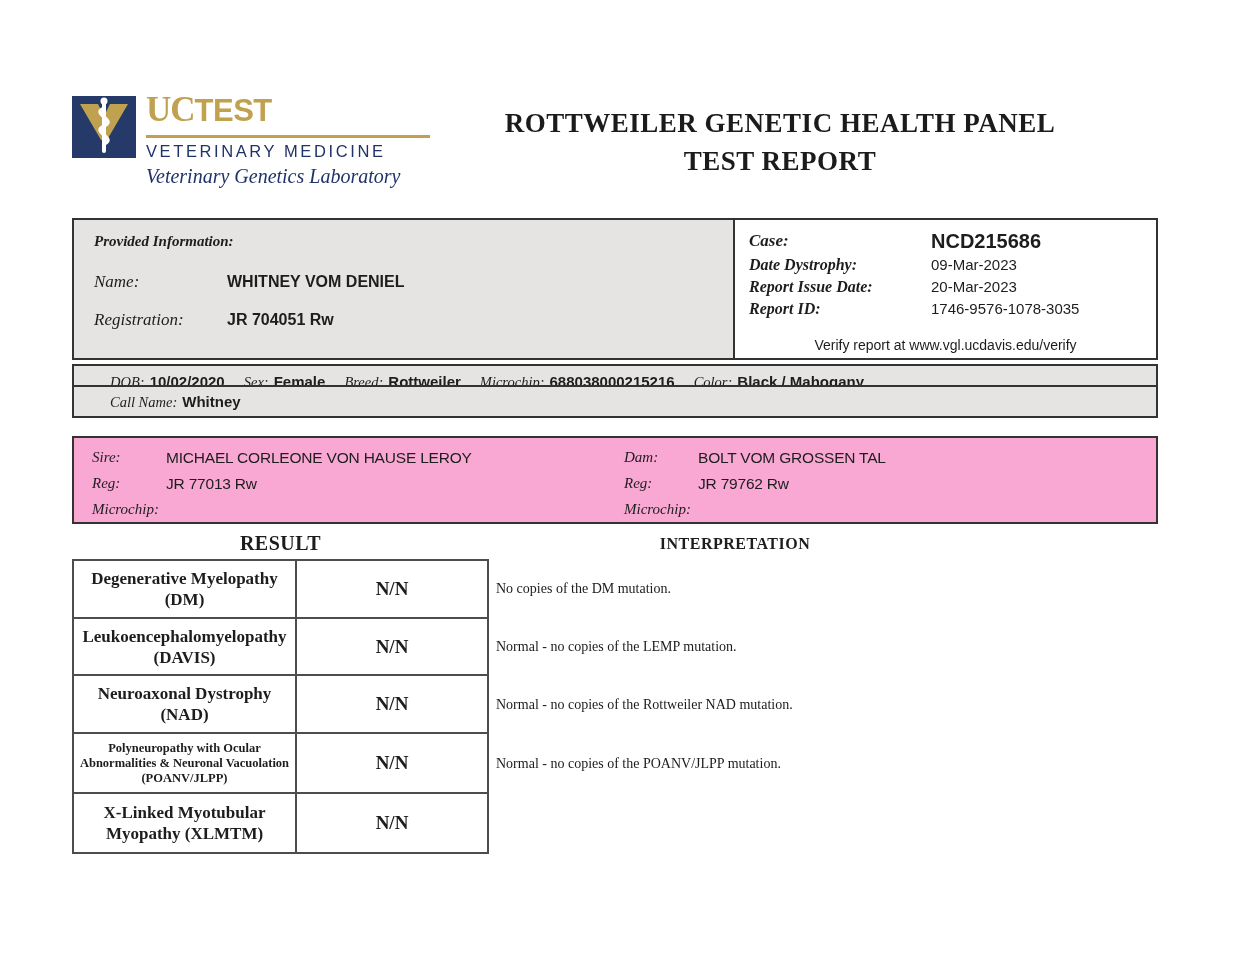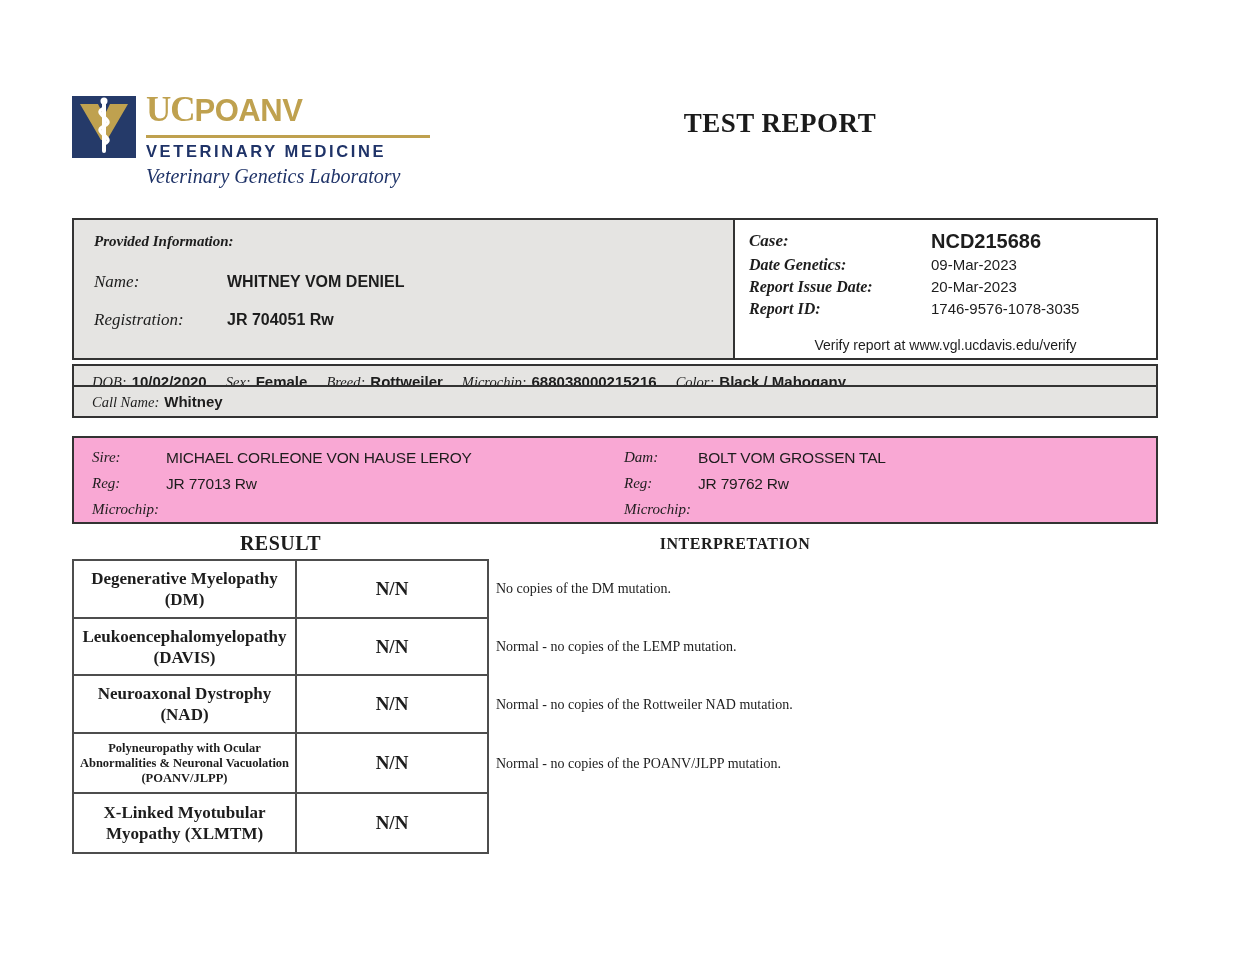--- a/index.html
+++ b/index.html
@@ -11,21 +11,21 @@
   .sans { font-family:"Liberation Sans", sans-serif; }
 
   
   .logo { position:absolute; left:72px; top:96px; display:flex; }
   .logo-icon { width:64px; height:62px; flex:0 0 auto; }
   .logo-text { margin-left:10px; width:284px; }
   .logo-wordmark { white-space:nowrap; line-height:28px; }
   .logo-uc { font-family:"Liberation Serif", serif; font-weight:bold; font-size:35px; color:#BFA14F; letter-spacing:-1px; }
   .logo-davis { font-family:"Liberation Sans", sans-serif; font-weight:800; font-size:31px; color:#BFA14F; letter-spacing:-0.5px; }
   .logo-rule { height:3px; background:#BFA14F; margin:5px 0 4px 0; width:284px; }
-  .logo-vm { font-family:"Liberation Sans", sans-serif; font-weight:bold; font-size:16.5px; letter-spacing:2.6px; color:#1F3368; white-space:nowrap; }
+  .logo-vm { font-family:"Liberation Sans", sans-serif; font-weight:normal; font-size:16.5px; letter-spacing:2.6px; color:#1F3368; white-space:nowrap; }
   .logo-vgl { font-family:"Liberation Serif", serif; font-style:italic; font-size:20px; color:#1F3368; margin-top:4px; white-space:nowrap; }
 
   
   .report-title {
     position:absolute; left:400px; top:104px; width:760px; text-align:center;
     font-weight:bold; font-size:27px; line-height:38px; letter-spacing:0.5px; color:#1b1b1b;
   }
 
   
   .info-top {
@@ -45,21 +45,21 @@
   .case-value { font-family:"Liberation Sans", sans-serif; font-size:15px; line-height:22px; }
   .case-value.first { font-weight:bold; font-size:20px; line-height:26px; }
   .verify-line {
     position:absolute; left:0; right:0; bottom:5px; text-align:center;
     font-family:"Liberation Sans", sans-serif; font-size:14px; color:#1d1d1d;
   }
 
   
   .gray-row {
     position:absolute; left:72px; width:1086px; background:#e5e4e2; border:2px solid #333;
-    display:flex; align-items:center; padding-left:18px;
+    display:flex; align-items:center; padding-left:36px;
   }
   .row-dob { top:364px; height:35px; }
   .row-call { top:385px; height:33px; }
   .kv { display:flex; align-items:baseline; margin-right:19px; white-space:nowrap; }
   .kv .k { font-style:italic; font-size:14.5px; margin-right:5px; }
   .kv .v { font-family:"Liberation Sans", sans-serif; font-weight:bold; font-size:15px; }
 
   
   .box-parents {
     position:absolute; left:72px; top:436px; width:1086px; height:88px;
@@ -95,28 +95,29 @@
 
   <div class="logo">
     <svg class="logo-icon" viewBox="0 0 64 62">
       <rect x="0" y="0" width="64" height="62" fill="#253A69"></rect>
       <path d="M8,8 L26,8 L32,20 L38,8 L56,8 L35,44 L29,44 Z" fill="#BFA14F"></path>
       <rect x="30" y="3" width="4" height="54" rx="2" fill="#ffffff"></rect>
       <circle cx="32" cy="5" r="3.5" fill="#ffffff"></circle>
       <path d="M32,12 C18,18 46,24 32,30 C18,36 46,42 32,48" stroke="#ffffff" stroke-width="3.4" fill="none"></path>
     </svg>
     <div class="logo-text">
-      <div class="logo-wordmark"><span class="logo-uc">UC</span><span class="logo-davis">POANV</span></div>
+      <div class="logo-wordmark"><span class="logo-uc">UC</span><span class="logo-davis">TEST</span></div>
       <div class="logo-rule"></div>
       <div class="logo-vm">VETERINARY MEDICINE</div>
       <div class="logo-vgl">Veterinary Genetics Laboratory</div>
     </div>
   </div>
 
   <div class="report-title">
+    <div>ROTTWEILER GENETIC HEALTH PANEL</div>
     <div>TEST REPORT</div>
   </div>
 
   <div class="info-top">
     <div class="cell-provided">
       <div class="pi-heading">Provided Information:</div>
       <div class="pi-row">
         <div class="pi-label">Name:</div>
         <div class="pi-value sans">WHITNEY VOM DENIEL</div>
       </div>
@@ -124,21 +125,21 @@
         <div class="pi-label">Registration:</div>
         <div class="pi-value sans">JR 704051 Rw</div>
       </div>
     </div>
     <div class="cell-case">
       <div class="case-row">
         <div class="case-label first">Case:</div>
         <div class="case-value first sans">NCD215686</div>
       </div>
       <div class="case-row">
-        <div class="case-label">Date Genetics:</div>
+        <div class="case-label">Date Dystrophy:</div>
         <div class="case-value sans">09-Mar-2023</div>
       </div>
       <div class="case-row">
         <div class="case-label">Report Issue Date:</div>
         <div class="case-value sans">20-Mar-2023</div>
       </div>
       <div class="case-row">
         <div class="case-label">Report ID:</div>
         <div class="case-value sans">1746-9576-1078-3035</div>
       </div>

